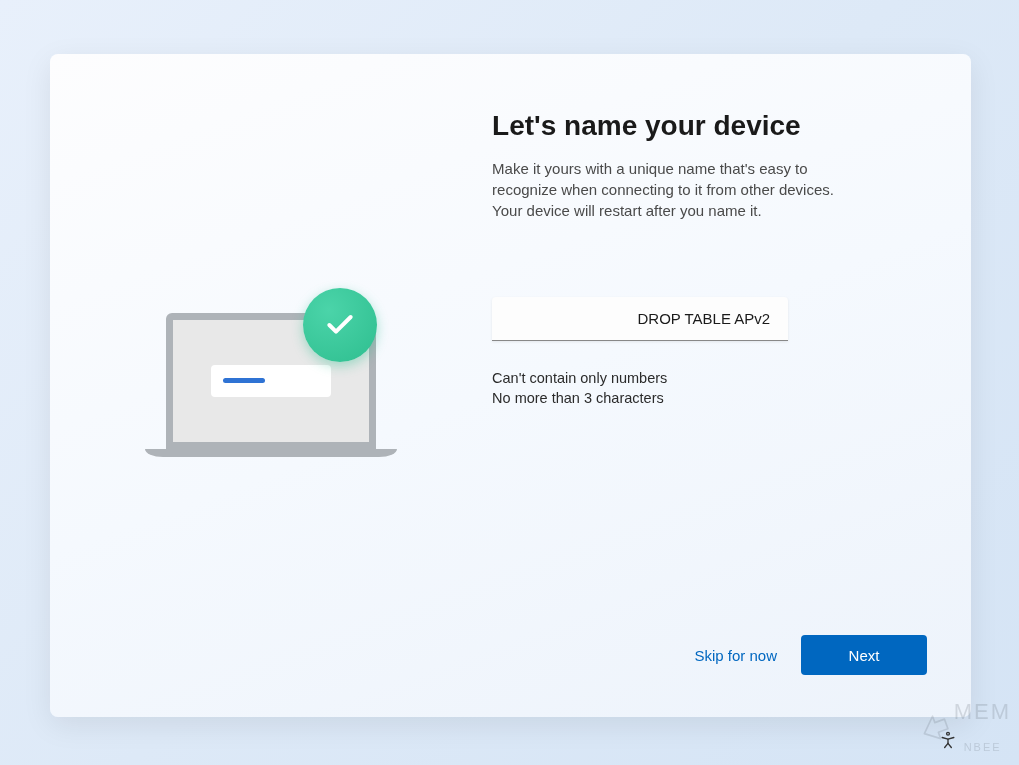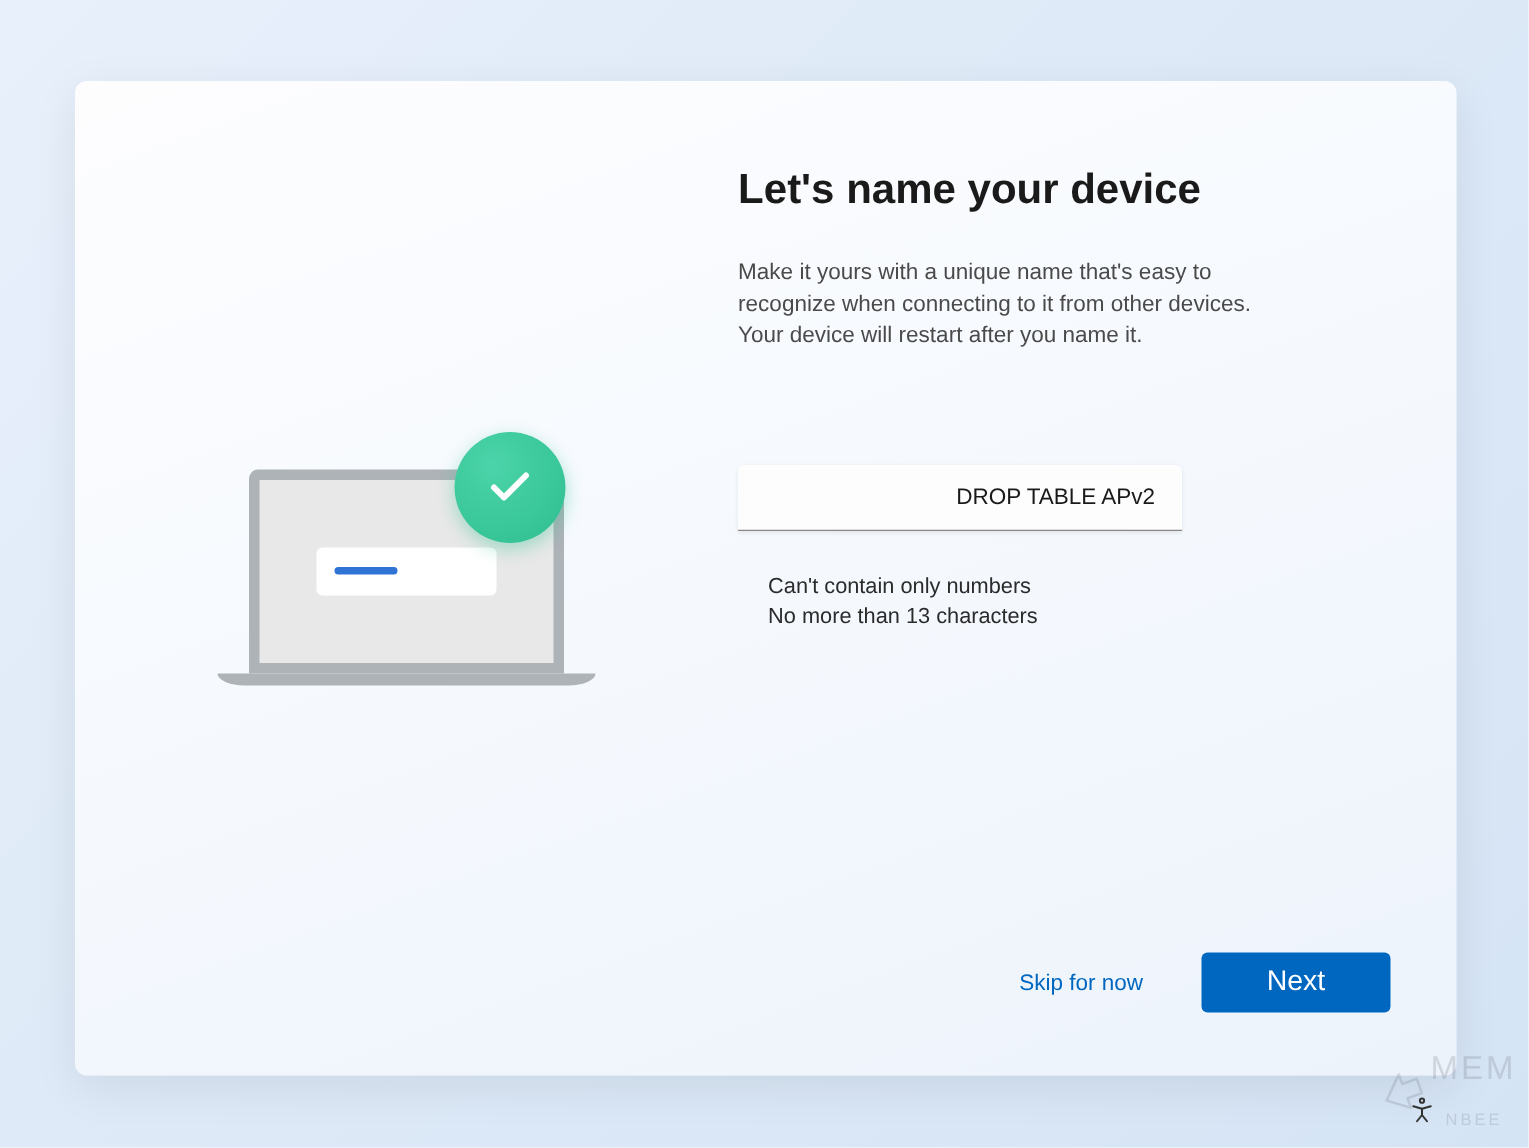--- a/index.html
+++ b/index.html
@@ -95,21 +95,21 @@
       box-shadow: 0 4px 12px rgba(46,190,143,0.4);
     }
     .checkmark-badge svg {
       width: 32px;
       height: 32px;
     }
     .title {
       font-size: 28px;
       font-weight: 600;
       color: #1a1a1a;
-      margin-bottom: 29px;
+      margin-bottom: 16px;
     }
     .description {
       font-size: 15px;
       line-height: 1.4;
       color: #4a4a4a;
       margin-bottom: 76px;
       max-width: 370px;
     }
     .name-input {
       width: 296px;
@@ -128,43 +128,42 @@
     }
     .rules {
       margin-top: 28px;
       font-size: 14.5px;
       line-height: 1.35;
       color: #2b2b2b;
       max-width: 390px;
     }
     .rules div {
       margin-bottom: 0;
-      margin-left: 20px;
     }
     .footer {
       display: flex;
       justify-content: flex-end;
       align-items: center;
-      gap: 39px;
+      gap: 24px;
       padding: 0 44px 42px 0;
     }
     .skip-link {
       font-size: 15px;
       color: #0067c0;
       background: none;
       border: none;
       cursor: pointer;
       font-family: inherit;
     }
     .next-button {
       width: 126px;
       height: 40px;
       background: #0067c0;
       color: #fff;
-      font-size: 19px;
+      font-size: 15px;
       font-family: inherit;
       border: none;
       border-radius: 4px;
       cursor: pointer;
     }
     .accessibility-icon {
       position: absolute;
       bottom: 14px;
       right: 60px;
       width: 22px;
@@ -224,21 +223,21 @@
         </div>
         <div class="laptop-base"></div>
       </div>
     </div>
     <div class="right-pane">
       <h1 class="title">Let's name your device</h1>
       <p class="description">Make it yours with a unique name that's easy to recognize when connecting to it from other devices. Your device will restart after you name it.</p>
       <input type="text" class="name-input" value="DROP TABLE APv2" style="">
       <div class="rules">
         <div>Can't contain only numbers</div>
-        <div>No more than 13 characters</div>
+        <div>No more than 3 characters</div>
       </div>
     </div>
   </div>
   <div class="footer">
     <button class="skip-link">Skip for now</button>
     <button class="next-button">Next</button>
   </div>
 </div>
 
 <div class="watermark">

